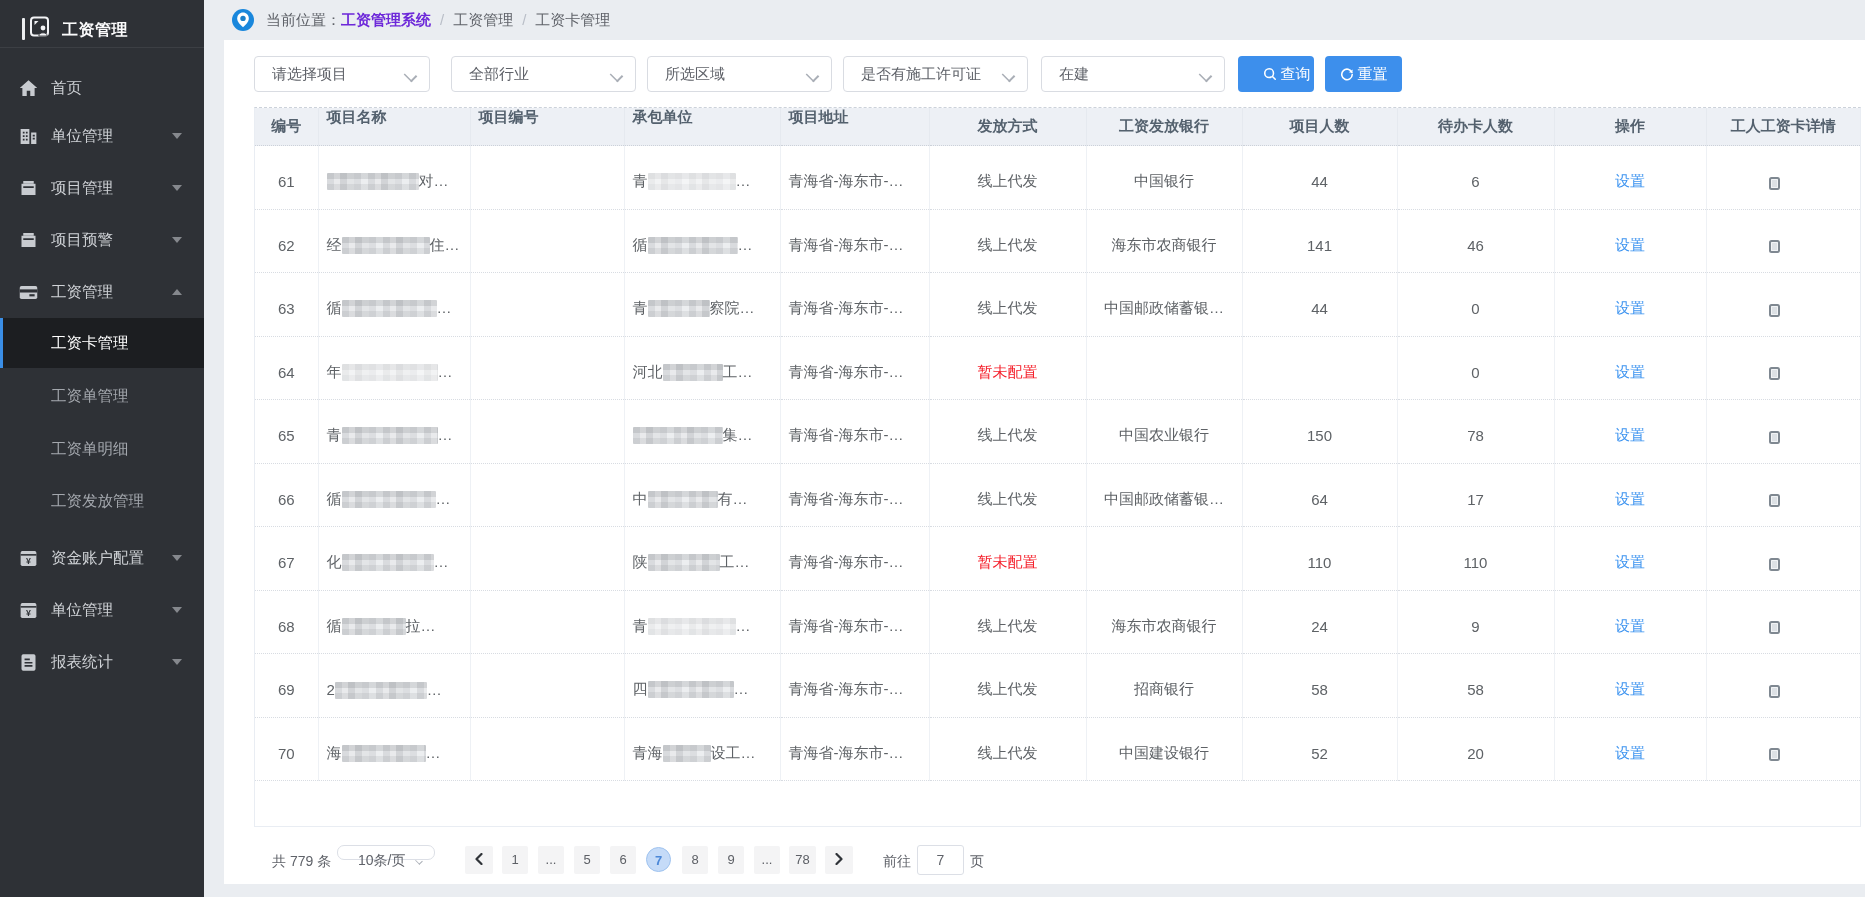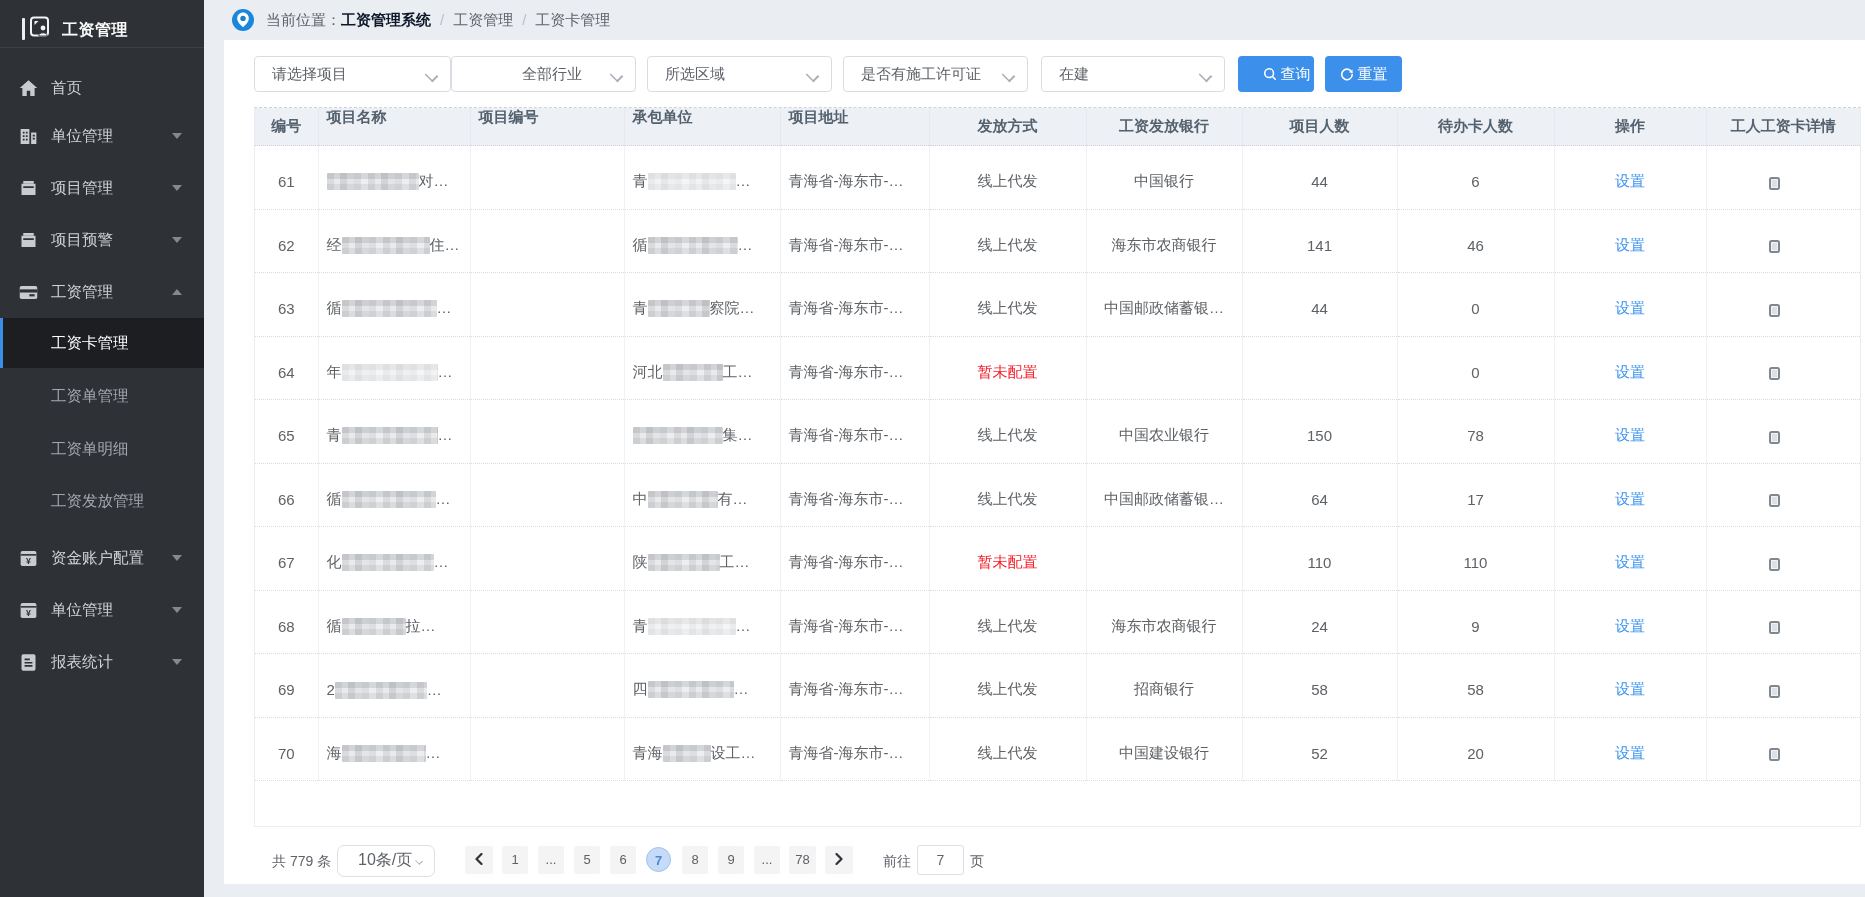--- a/index.html
+++ b/index.html
@@ -18,21 +18,21 @@
 .mi .ar { position:absolute; right:22px; top:50%; transform:translateY(-50%); width:0; height:0; border-left:5px solid transparent; border-right:5px solid transparent; border-top:6px solid #85888d; }
 .mi .ar.up { border-top:none; border-bottom:6px solid #85888d; }
 .mi.sub .t { color:#a3a7ad; }
 .mi.cur { background:#1c1e21; border-left:3px solid #3a8ee6; }
 .mi.cur .t { color:#ffffff; left:48px; }
 
 
 .crumb { position:absolute; left:204px; top:0; width:1661px; height:40px; }
 .crumb .pin { position:absolute; left:28px; top:9px; }
 .crumb .bc { position:absolute; left:62px; top:11px; font-size:15px; color:#5f6269; white-space:nowrap; }
-.crumb .bc b { color:#0f172a; font-weight:bold;margin-top:42px; }
+.crumb .bc b { color:#6d28d9; font-weight:bold;margin-top:42px; }
 .crumb .bc .sep { color:#b9bec7; margin:0 9px; }
 
 
 .panel { position:absolute; left:224px; top:40px; width:1641px; height:844px; background:#ffffff; }
 
 
 .sel { position:absolute; top:16px; height:36px; background:#fff; border:1px solid #d9dce2; border-radius:4px; font-size:15px; color:#5f6269; line-height:34px; padding-left:17px; }
 .sel .caret { position:absolute; right:14px; top:13px; width:10px; height:10px; }
 .sel .caret::before { content:""; position:absolute; left:0; top:0; width:9px; height:9px; border-right:2px solid #a9aeb6; border-bottom:2px solid #a9aeb6; transform:rotate(45deg) scale(1,0.75); transform-origin:center; }
 .btn { position:absolute; top:16px; height:36px; background:#3d8fec; border-radius:4px; color:#fff; font-size:15px; text-align:center; line-height:36px; }
@@ -48,21 +48,21 @@
 td .lnk { color:#3e94f0; }
 .mos { display:inline-block; vertical-align:-4px; height:17px; border-radius:1px;
   background-image:repeating-linear-gradient(0deg, rgba(90,95,100,0.10) 0 6px, rgba(90,95,100,0) 6px 11px, rgba(90,95,100,0.16) 11px 17px),
   repeating-linear-gradient(90deg, #d9dbde 0 7px, #e9eaec 7px 13px, #d2d4d7 13px 20px, #e3e5e7 20px 27px, #dcdee1 27px 34px, #eceef0 34px 41px); }
 .mos.lt { opacity:0.55; }
 .cardic { display:inline-block; position:relative; left:-9px; width:11px; height:13px; border:2px solid #7f8891; border-radius:2.5px; background:#dde1e5; vertical-align:middle; box-shadow:inset 0 0 0 1px #f2f4f6; }
 
 
 .pg { position:absolute; font-size:14px; color:#5f6269; }
 .pgbox { position:absolute; top:806px; height:28px; background:#f4f4f5; border-radius:2px; color:#5d6066; text-align:center; line-height:28px; font-size:13px; }
-.pgsel { position:absolute; top:805px; height:32px; background:#fff; border:1px solid #dcdfe6; border-radius:7px; line-height:28px; font-size:16px; color:#5f6269; }
+.pgsel { position:absolute; top:805px; height:15px; background:#fff; border:1px solid #dcdfe6; border-radius:7px; line-height:28px; font-size:14px; color:#5f6269; }
 .pginput { position:absolute; top:805px; height:30px; background:#fff; border:1px solid #dcdfe6; border-radius:3px; line-height:28px; font-size:14px; color:#5f6269; text-align:center; }
 .active7 { position:absolute; top:807px; width:25px; height:25px; border-radius:50%; background:#c5dbf8; border:1px solid #9fc3ef; color:#4c88d8; font-weight:bold; text-align:center; line-height:25px; font-size:13px; }
 </style>
 </head>
 <body>
 
 <div class="side">
   <div class="logo">
     <div class="bar"></div>
     <svg width="20" height="22" viewBox="0 0 20 22">
@@ -159,22 +159,22 @@
   <svg class="pin" width="22" height="22" viewBox="0 0 22 22">
     <circle cx="11" cy="11" r="11" fill="#1987dc"></circle>
     <path d="M11 3.6 C7.8 3.6 5.2 6.2 5.2 9.4 C5.2 12.8 8.2 15.6 11 18.2 C13.8 15.6 16.8 12.8 16.8 9.4 C16.8 6.2 14.2 3.6 11 3.6 Z" fill="#ffffff"></path>
     <circle cx="11" cy="9.4" r="2.7" fill="#1a7fc9"></circle>
   </svg>
   <div class="bc">当前位置：<b>工资管理系统</b><span class="sep">/</span>工资管理<span class="sep">/</span>工资卡管理</div>
 </div>
 
 <div class="panel">
 
-  <div class="sel" style="left:30px; width:197px;">请选择项目<span class="caret"></span></div>
-  <div class="sel" style="left:227px; width:185px;text-align:center;">全部行业<span class="caret"></span></div>
+  <div class="sel" style="left:30px; width:176px;">请选择项目<span class="caret"></span></div>
+  <div class="sel" style="left:227px; width:185px;">全部行业<span class="caret"></span></div>
   <div class="sel" style="left:423px; width:185px;">所选区域<span class="caret"></span></div>
   <div class="sel" style="left:619px; width:185px;">是否有施工许可证<span class="caret"></span></div>
   <div class="sel" style="left:817px; width:184px;">在建<span class="caret"></span></div>
   <div class="btn" style="left:1014px; width:76px;padding-left:21px;"><svg width="14" height="14" viewBox="0 0 16 16" style="vertical-align:-2px; margin-right:4px;">
         <circle cx="7" cy="7" r="5" fill="none" stroke="#ffffff" stroke-width="1.8"></circle>
         <line x1="10.8" y1="10.8" x2="14" y2="14" stroke="#ffffff" stroke-width="1.8" stroke-linecap="round"></line>
       </svg>查询</div>
   <div class="btn" style="left:1101px; width:77px;"><svg width="14" height="14" viewBox="0 0 16 16" style="vertical-align:-2px; margin-right:4px;">
         <path d="M13.6 6.3 A6 6 0 1 0 14 8.6" fill="none" stroke="#ffffff" stroke-width="1.8" stroke-linecap="round"></path>
         <path d="M14.6 2.8 L13.9 6.7 L10 6 Z" fill="#ffffff"></path>

